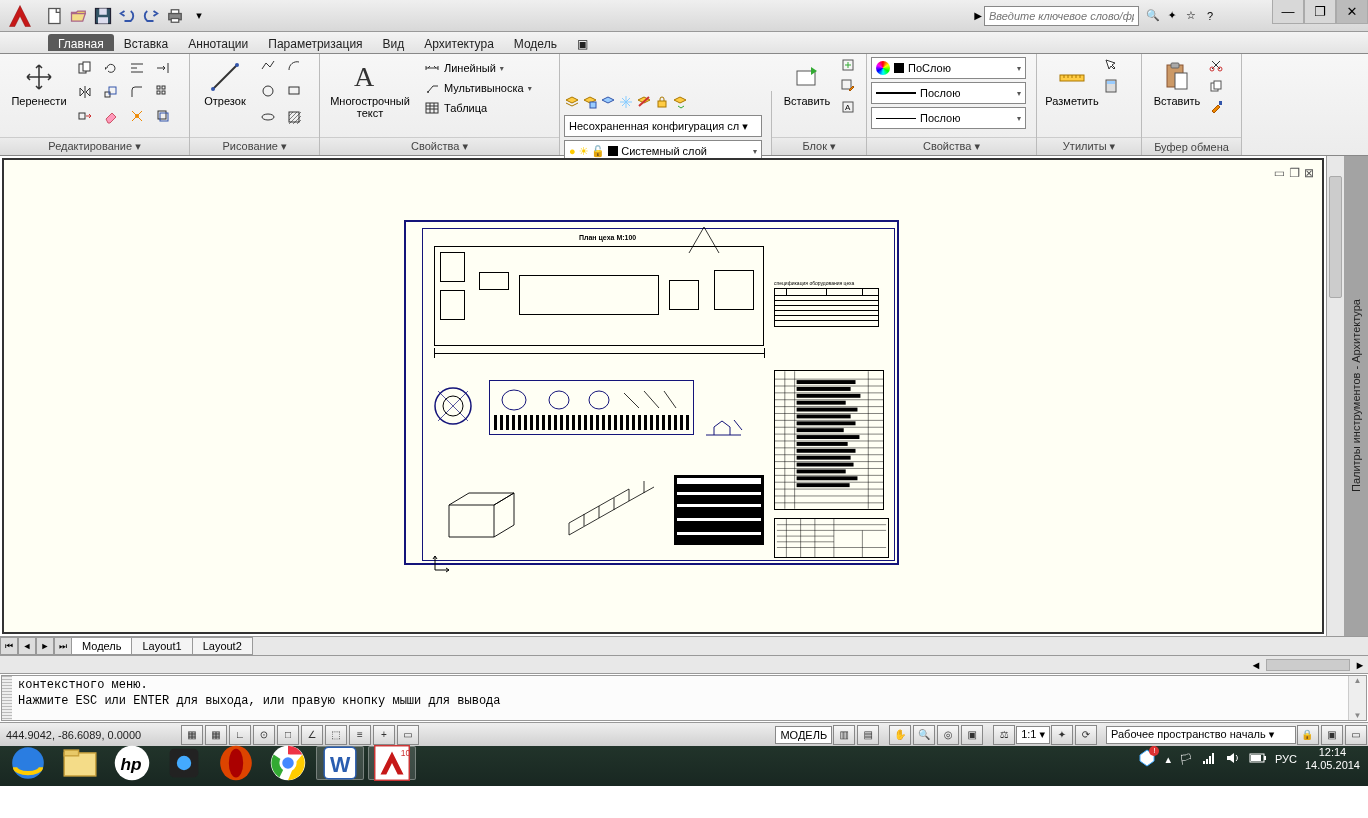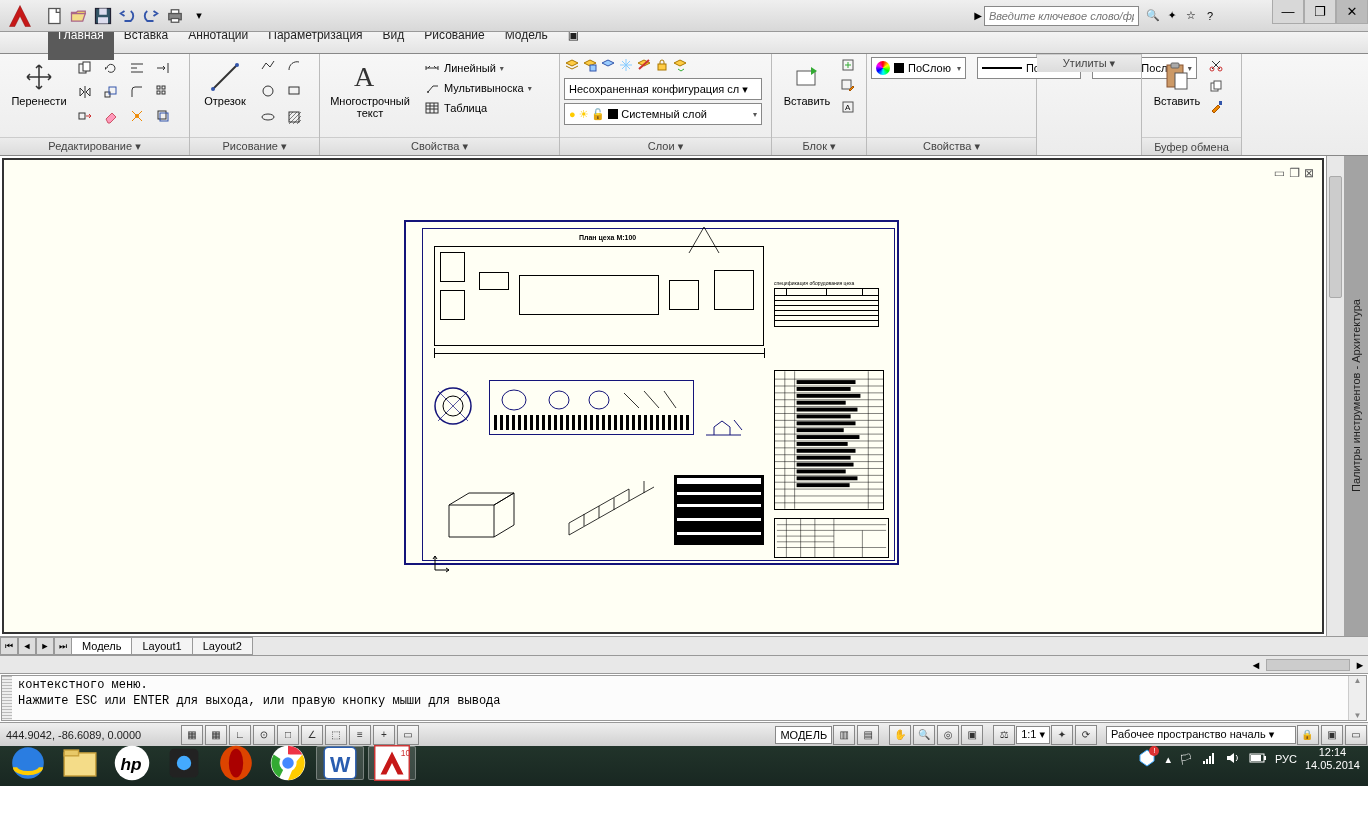--- a/index.html
+++ b/index.html
@@ -11,21 +11,21 @@
 .qat-btn{width:22px;height:22px;display:flex;align-items:center;justify-content:center;border:1px solid transparent;border-radius:2px;}
 .title-text{position:absolute;left:50%;transform:translateX(-50%);color:#333;font-size:14px;white-space:nowrap;}
 .search-area{position:absolute;right:150px;display:flex;align-items:center;gap:2px;}
 .search-input{width:155px;height:20px;border:1px solid #888;background:#fff;font-size:11px;padding:0 4px;color:#888;font-style:italic;}
 .search-icons{display:flex;gap:3px;margin-left:4px;}
 .search-icons span{width:16px;height:16px;display:flex;align-items:center;justify-content:center;cursor:pointer;}
 .win-controls{position:absolute;right:0;top:0;display:flex;}
 .win-btn{width:32px;height:24px;display:flex;align-items:center;justify-content:center;background:#d8d8d8;border:1px solid #aaa;border-top:none;font-size:13px;}
 .win-btn.close{background:#bbb;}
 .menu-bar{height:22px;background:linear-gradient(#f4f4f4,#e3e3e3);display:flex;align-items:center;padding-left:48px;border-bottom:1px solid #888;}
-.menu-tab{padding:3px 10px 18px;font-size:12px;color:#222;cursor:pointer;}
+.menu-tab{padding:3px 10px 0;font-size:12px;color:#222;cursor:pointer;}
 .menu-tab.active{background:#5a5a5a;color:#fff;border-radius:3px 3px 0 0;}
 .ribbon{height:102px;background:linear-gradient(#f7f7f7,#ececec);display:flex;border-bottom:1px solid #888;}
 .ribbon-panel{display:flex;flex-direction:column;border-right:1px solid #bbb;position:relative;}
 .panel-body{flex:1;display:flex;align-items:flex-start;padding:3px 4px;}
 .panel-title{height:18px;text-align:center;font-size:11px;color:#444;background:linear-gradient(#ececec,#dcdcdc);border-top:1px solid #ccc;display:flex;align-items:center;justify-content:center;padding:0 6px;white-space:nowrap;}
 .big-btn{display:flex;flex-direction:column;align-items:center;justify-content:center;width:62px;padding:4px 2px;cursor:pointer;}
 .big-btn .ico{width:32px;height:32px;margin-bottom:2px;}
 .big-btn .lbl{font-size:11px;text-align:center;line-height:1.1;}
 .icon-grid{display:grid;grid-template-columns:repeat(4,22px);grid-template-rows:repeat(3,22px);gap:2px;}
 .icon-grid .sm{width:22px;height:22px;display:flex;align-items:center;justify-content:center;cursor:pointer;}
@@ -133,21 +133,21 @@
     <div class="win-btn close">✕</div>
   </div>
 </div>
 
 <div class="menu-bar">
   <div class="menu-tab active">Главная</div>
   <div class="menu-tab">Вставка</div>
   <div class="menu-tab">Аннотации</div>
   <div class="menu-tab">Параметризация</div>
   <div class="menu-tab">Вид</div>
-  <div class="menu-tab">Рисование</div>
+  <div class="menu-tab">Архитектура</div>
   <div class="menu-tab">Модель</div>
   <div class="menu-tab">▣</div>
 </div>
 
 <div class="ribbon">
 
   <div class="ribbon-panel" style="width:190px;">
     <div class="panel-body">
       <div class="big-btn" style="width:70px;">
         <div class="ico"><svg viewBox="0 0 32 32">
@@ -292,21 +292,21 @@
               <rect x="2" y="3" width="12" height="10" fill="none" stroke="#333"></rect>
               <path d="M2 6h12M2 9h12M6 3v10M10 3v10" stroke="#333"></path>
             </svg>
             <span>Таблица</span>
           </div>
       </div>
     </div>
     <div class="panel-title">Свойства ▾</div>
   </div>
 
-  <div class="ribbon-panel" style="width:212px;">
+  <div class="ribbon-panel" style="width:212px;margin-top:37px;">
     <div class="panel-body" style="flex-direction:column;gap:3px;width:100%;">
       <div style="display:flex;gap:2px;">
         <div class="sm"><svg viewBox="0 0 16 16">
               <path d="M2 6l6-3 6 3-6 3z" fill="#fc4" stroke="#a70"></path>
               <path d="M2 9l6 3 6-3" fill="none" stroke="#a70"></path>
             </svg></div>
         <div class="sm"><svg viewBox="0 0 16 16">
               <path d="M2 6l6-3 6 3-6 3z" fill="#fc4" stroke="#a70"></path>
               <rect x="8" y="8" width="6" height="6" fill="#9cf" stroke="#35a"></rect>
             </svg></div>
@@ -367,21 +367,21 @@
         <div class="sm"><svg viewBox="0 0 16 16">
               <rect x="3" y="3" width="10" height="10" fill="none" stroke="#555"></rect>
               <text x="5" y="11" font-size="8">A</text>
             </svg></div>
       </div>
     </div>
     <div class="panel-title">Блок ▾</div>
   </div>
 
   <div class="ribbon-panel" style="width:170px;">
-    <div class="panel-body" style="flex-direction:row;gap:11px;width:100%;">
+    <div class="panel-body" style="flex-direction:column;gap:3px;width:100%;">
       <div class="combo2" style="width:155px;">
         <span style="display:flex;align-items:center;gap:4px;">
             <span style="width:14px;height:14px;background:conic-gradient(red,yellow,lime,cyan,blue,magenta,red);border-radius:50%;display:inline-block;"></span>
             <span style="width:10px;height:10px;background:#000;display:inline-block;"></span>
             <span>ПоСлою</span>
           </span>
           <span class="dd">▾</span>
       </div>
       <div class="combo2" style="width:155px;">
         <span style="display:flex;align-items:center;gap:4px;">
@@ -395,20 +395,38 @@
             <span style="width:40px;border-top:1px solid #000;display:inline-block;"></span>
             <span>Послою</span>
           </span>
           <span class="dd">▾</span>
       </div>
     </div>
     <div class="panel-title">Свойства ▾</div>
   </div>
 
   <div class="ribbon-panel" style="width:105px;">
+    <div class="panel-body">
+      <div class="big-btn">
+        <div class="ico"><svg viewBox="0 0 32 32">
+              <rect x="4" y="14" width="24" height="6" fill="#fc4" stroke="#a70"></rect>
+              <path d="M8 14v3M12 14v3M16 14v3M20 14v3M24 14v3" stroke="#a70"></path>
+            </svg></div>
+        <div class="lbl">Разметить</div>
+      </div>
+      <div style="display:flex;flex-direction:column;gap:3px;">
+        <div class="sm"><svg viewBox="0 0 16 16">
+              <path d="M3 3l3 9 2-3 3 3 1-1-3-3 3-2z" fill="#fff" stroke="#333"></path>
+            </svg></div>
+        <div class="sm"><svg viewBox="0 0 16 16">
+              <rect x="3" y="2" width="10" height="12" fill="#ddd" stroke="#555"></rect>
+              <rect x="4" y="3" width="8" height="3" fill="#9cf"></rect>
+            </svg></div>
+      </div>
+    </div>
     <div class="panel-title">Утилиты ▾</div>
   </div>
 
   <div class="ribbon-panel" style="width:100px;">
     <div class="panel-body">
       <div class="big-btn">
         <div class="ico"><svg viewBox="0 0 32 32">
               <rect x="6" y="4" width="16" height="22" fill="#c96" stroke="#853"></rect>
               <rect x="10" y="2" width="8" height="5" rx="1" fill="#aaa" stroke="#666"></rect>
               <rect x="14" y="12" width="12" height="16" fill="#fff" stroke="#555"></rect>

